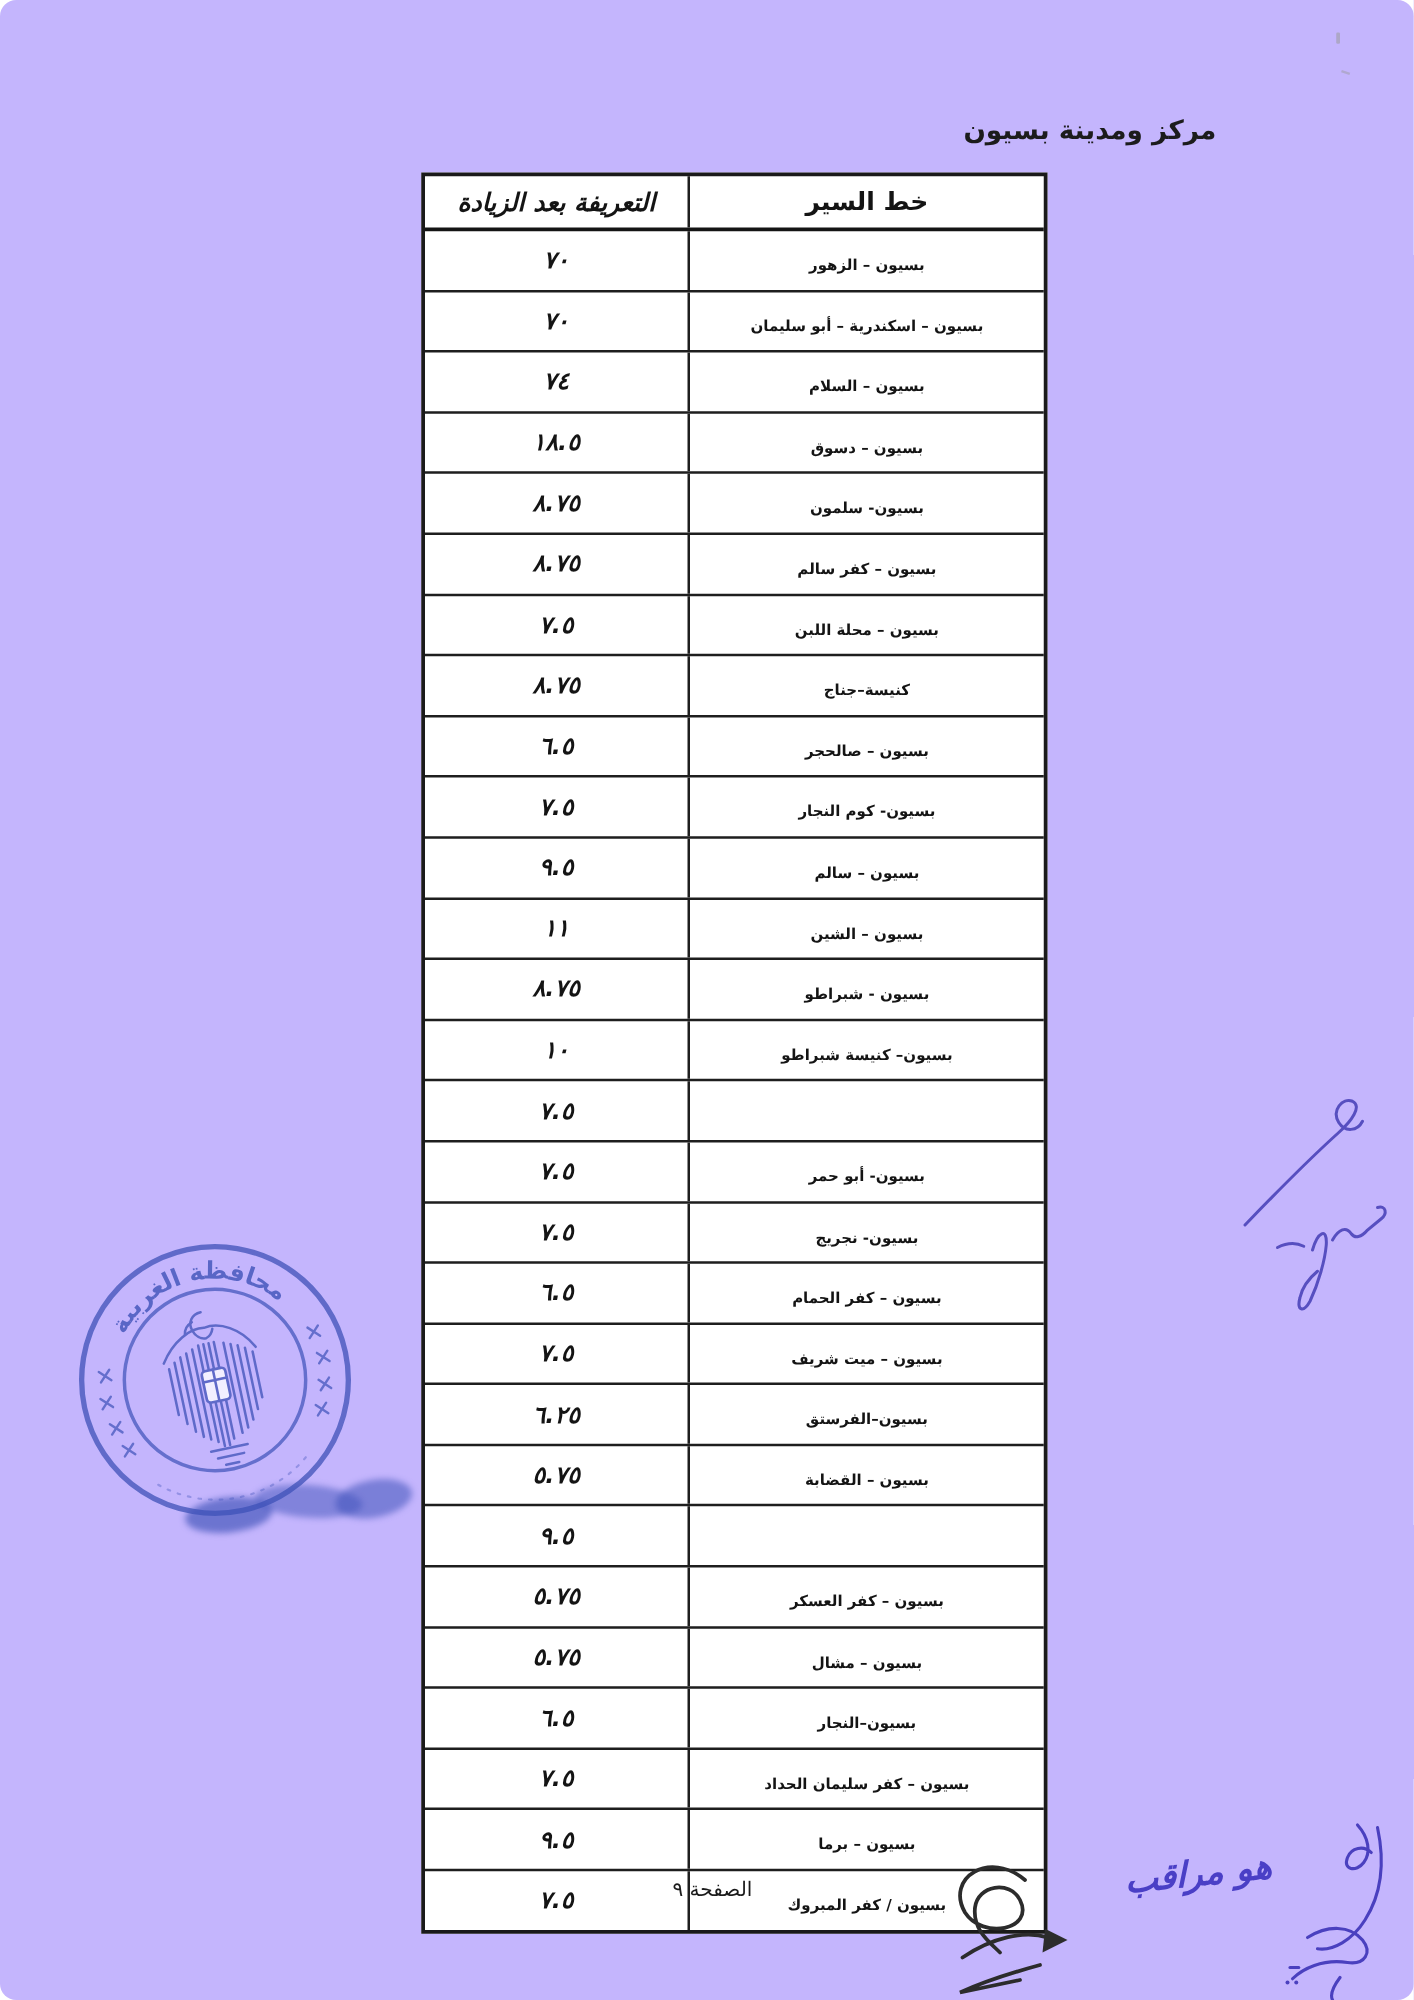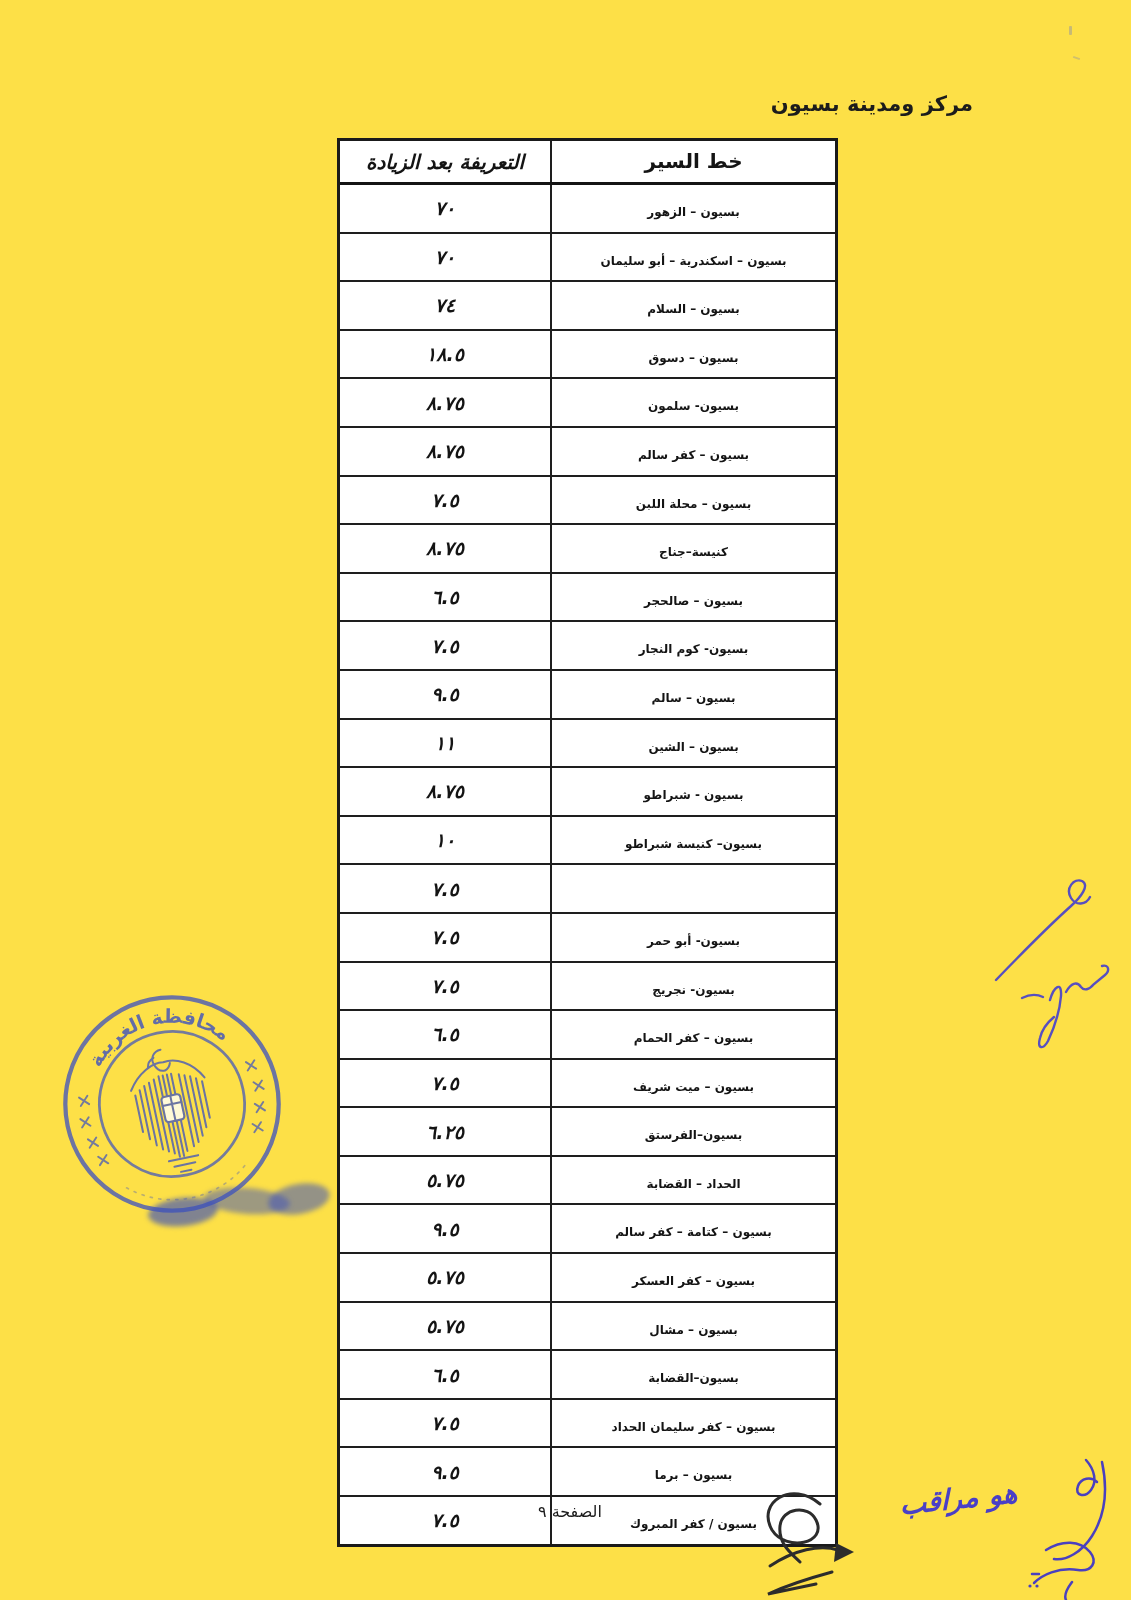--- a/index.html
+++ b/index.html
@@ -1,20 +1,20 @@
 <!DOCTYPE html>
 <html lang="ar"><head>
 <meta charset="utf-8">
 <style>
   html,body{margin:0;padding:0;}
   body{
     width:1131px;height:1600px;position:relative;overflow:hidden;
     background:#ffffff;font-family:"DejaVu Sans",sans-serif;
   }
-  .page{position:absolute;inset:0;background:#fde047;}
+  .page{position:absolute;inset:0;background:#c4b5fd;border-radius:13px;}
 
   .title{
     position:absolute;top:92px;right:158px;margin:0;
     font-size:21px;font-weight:700;color:#1c1c1c;direction:rtl;white-space:nowrap;
   }
 
   
   .fare-table{
     position:absolute;left:337px;top:138px;width:501px;
     border:3px solid #1a1a1a;box-sizing:border-box;background:#fff;
@@ -169,41 +169,40 @@
       <div class="cell route">بسيون – ميت شريف</div>
     </div>
 
     <div class="trow">
       <div class="cell tariff">٦.٢٥</div>
       <div class="cell route">بسيون–الفرستق</div>
     </div>
 
     <div class="trow">
       <div class="cell tariff">٥.٧٥</div>
-      <div class="cell route">الحداد – القضابة</div>
+      <div class="cell route">بسيون – القضابة</div>
     </div>
 
     <div class="trow">
       <div class="cell tariff">٩.٥</div>
-      <div class="cell route">بسيون – كتامة – كفر سالم</div>
     </div>
 
     <div class="trow">
       <div class="cell tariff">٥.٧٥</div>
       <div class="cell route">بسيون – كفر العسكر</div>
     </div>
 
     <div class="trow">
       <div class="cell tariff">٥.٧٥</div>
       <div class="cell route">بسيون – مشال</div>
     </div>
 
     <div class="trow">
       <div class="cell tariff">٦.٥</div>
-      <div class="cell route">بسيون–القضابة</div>
+      <div class="cell route">بسيون–النجار</div>
     </div>
 
     <div class="trow">
       <div class="cell tariff">٧.٥</div>
       <div class="cell route">بسيون – كفر سليمان الحداد</div>
     </div>
 
     <div class="trow">
       <div class="cell tariff">٩.٥</div>
       <div class="cell route">بسيون – برما</div>

